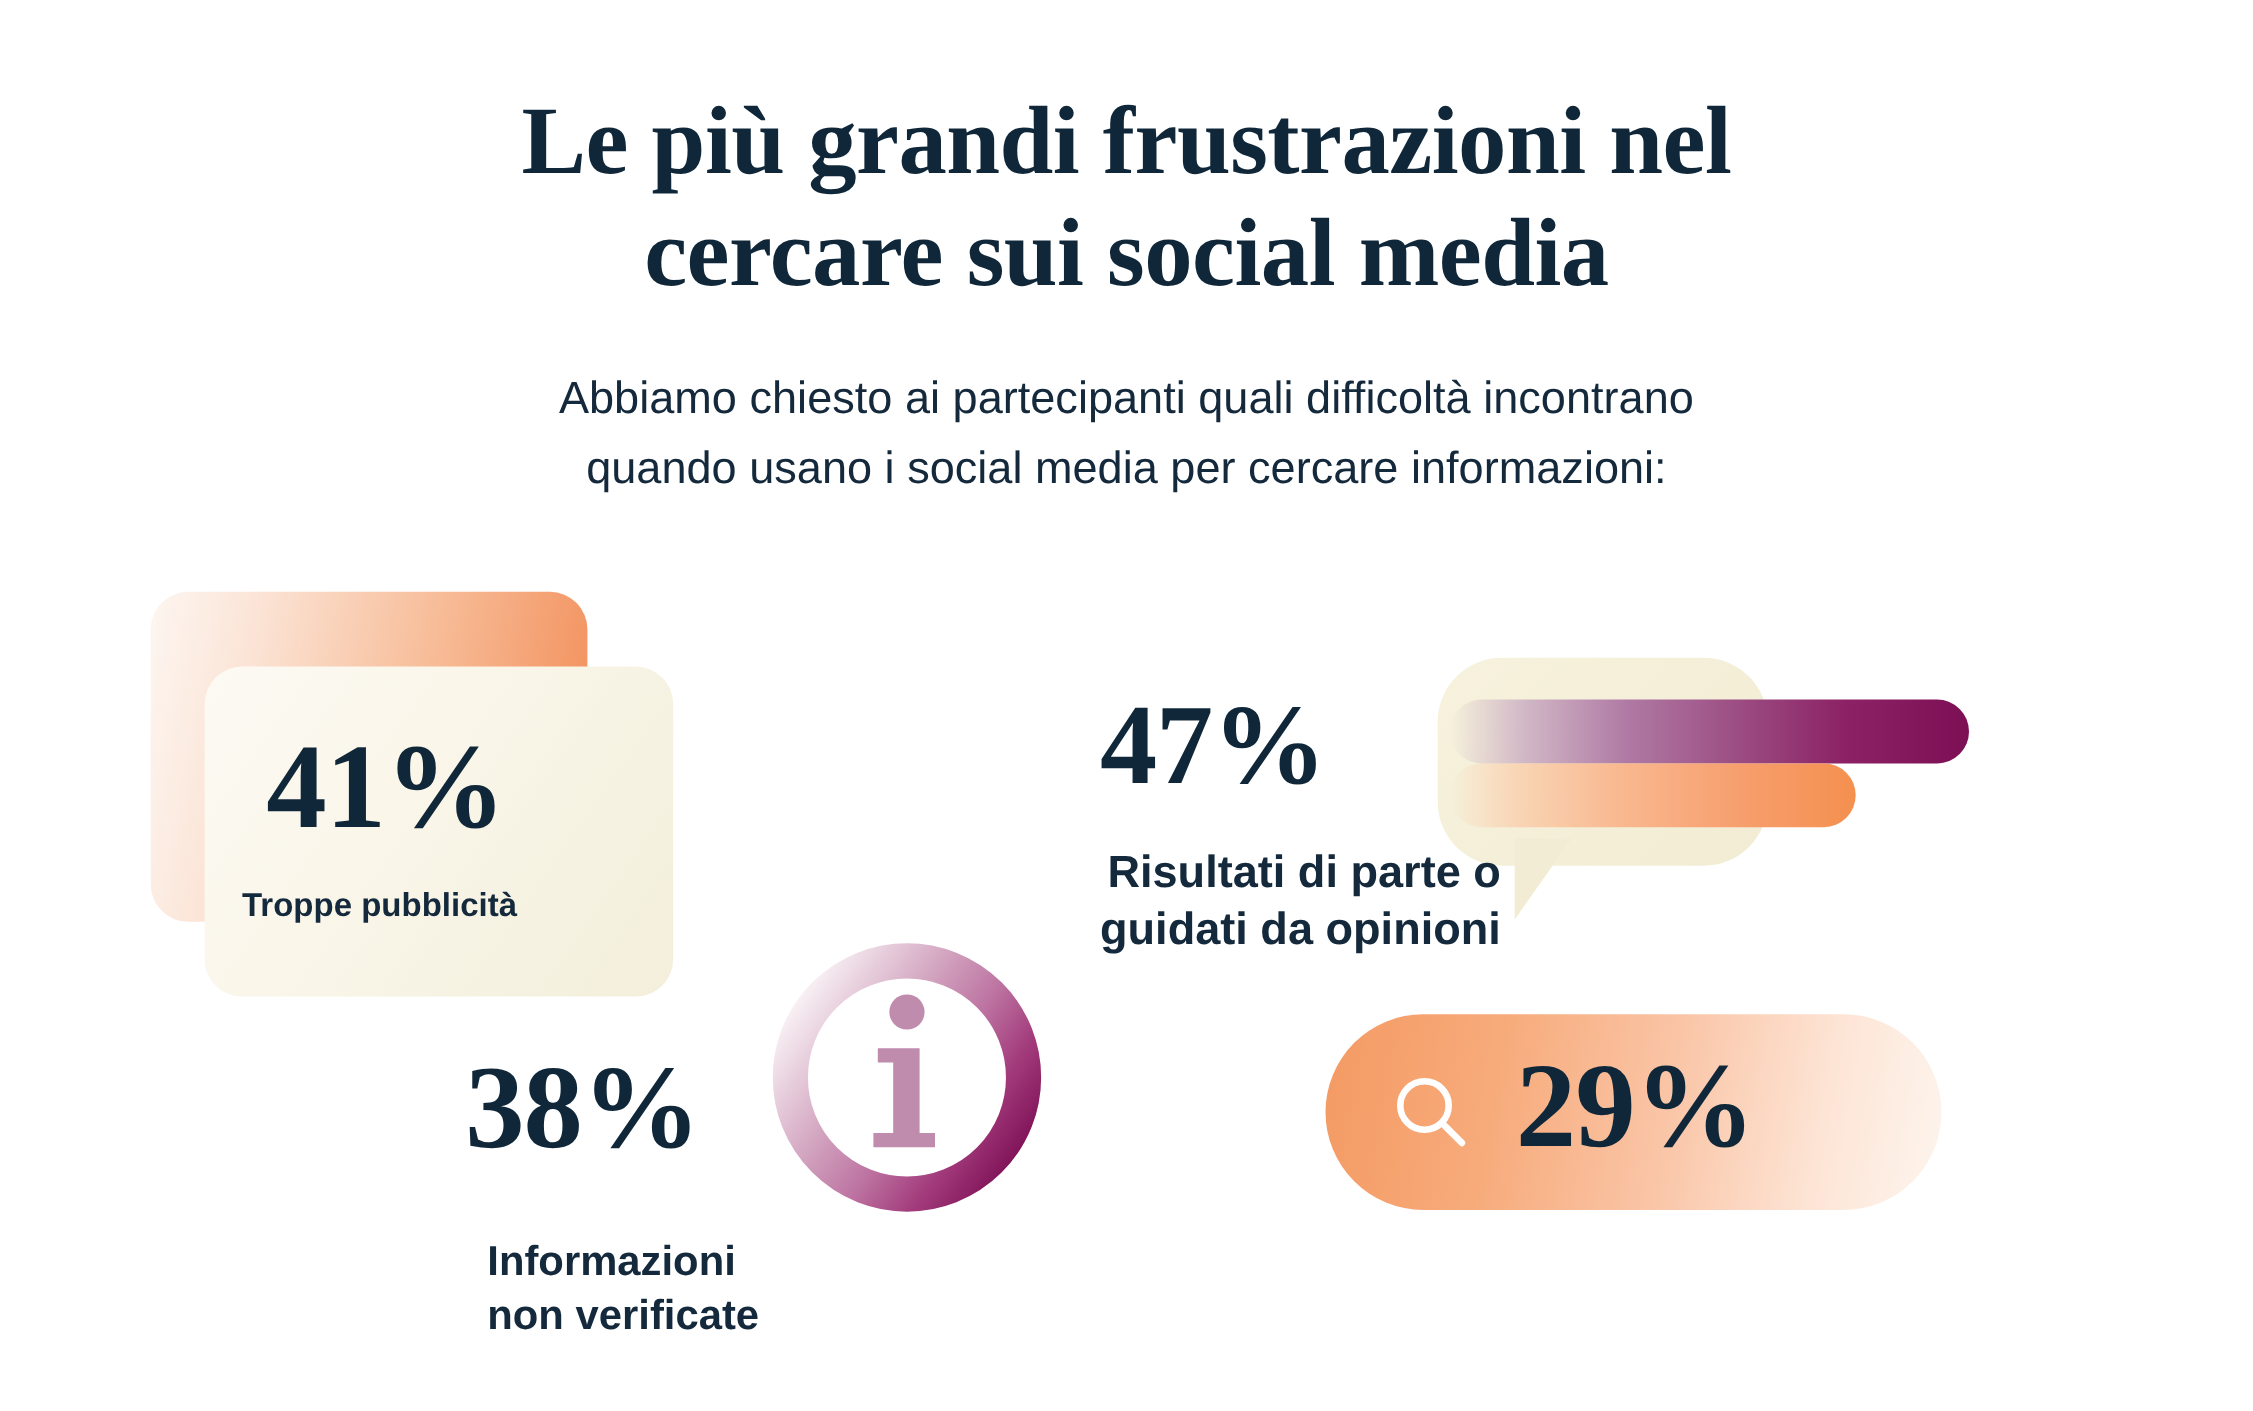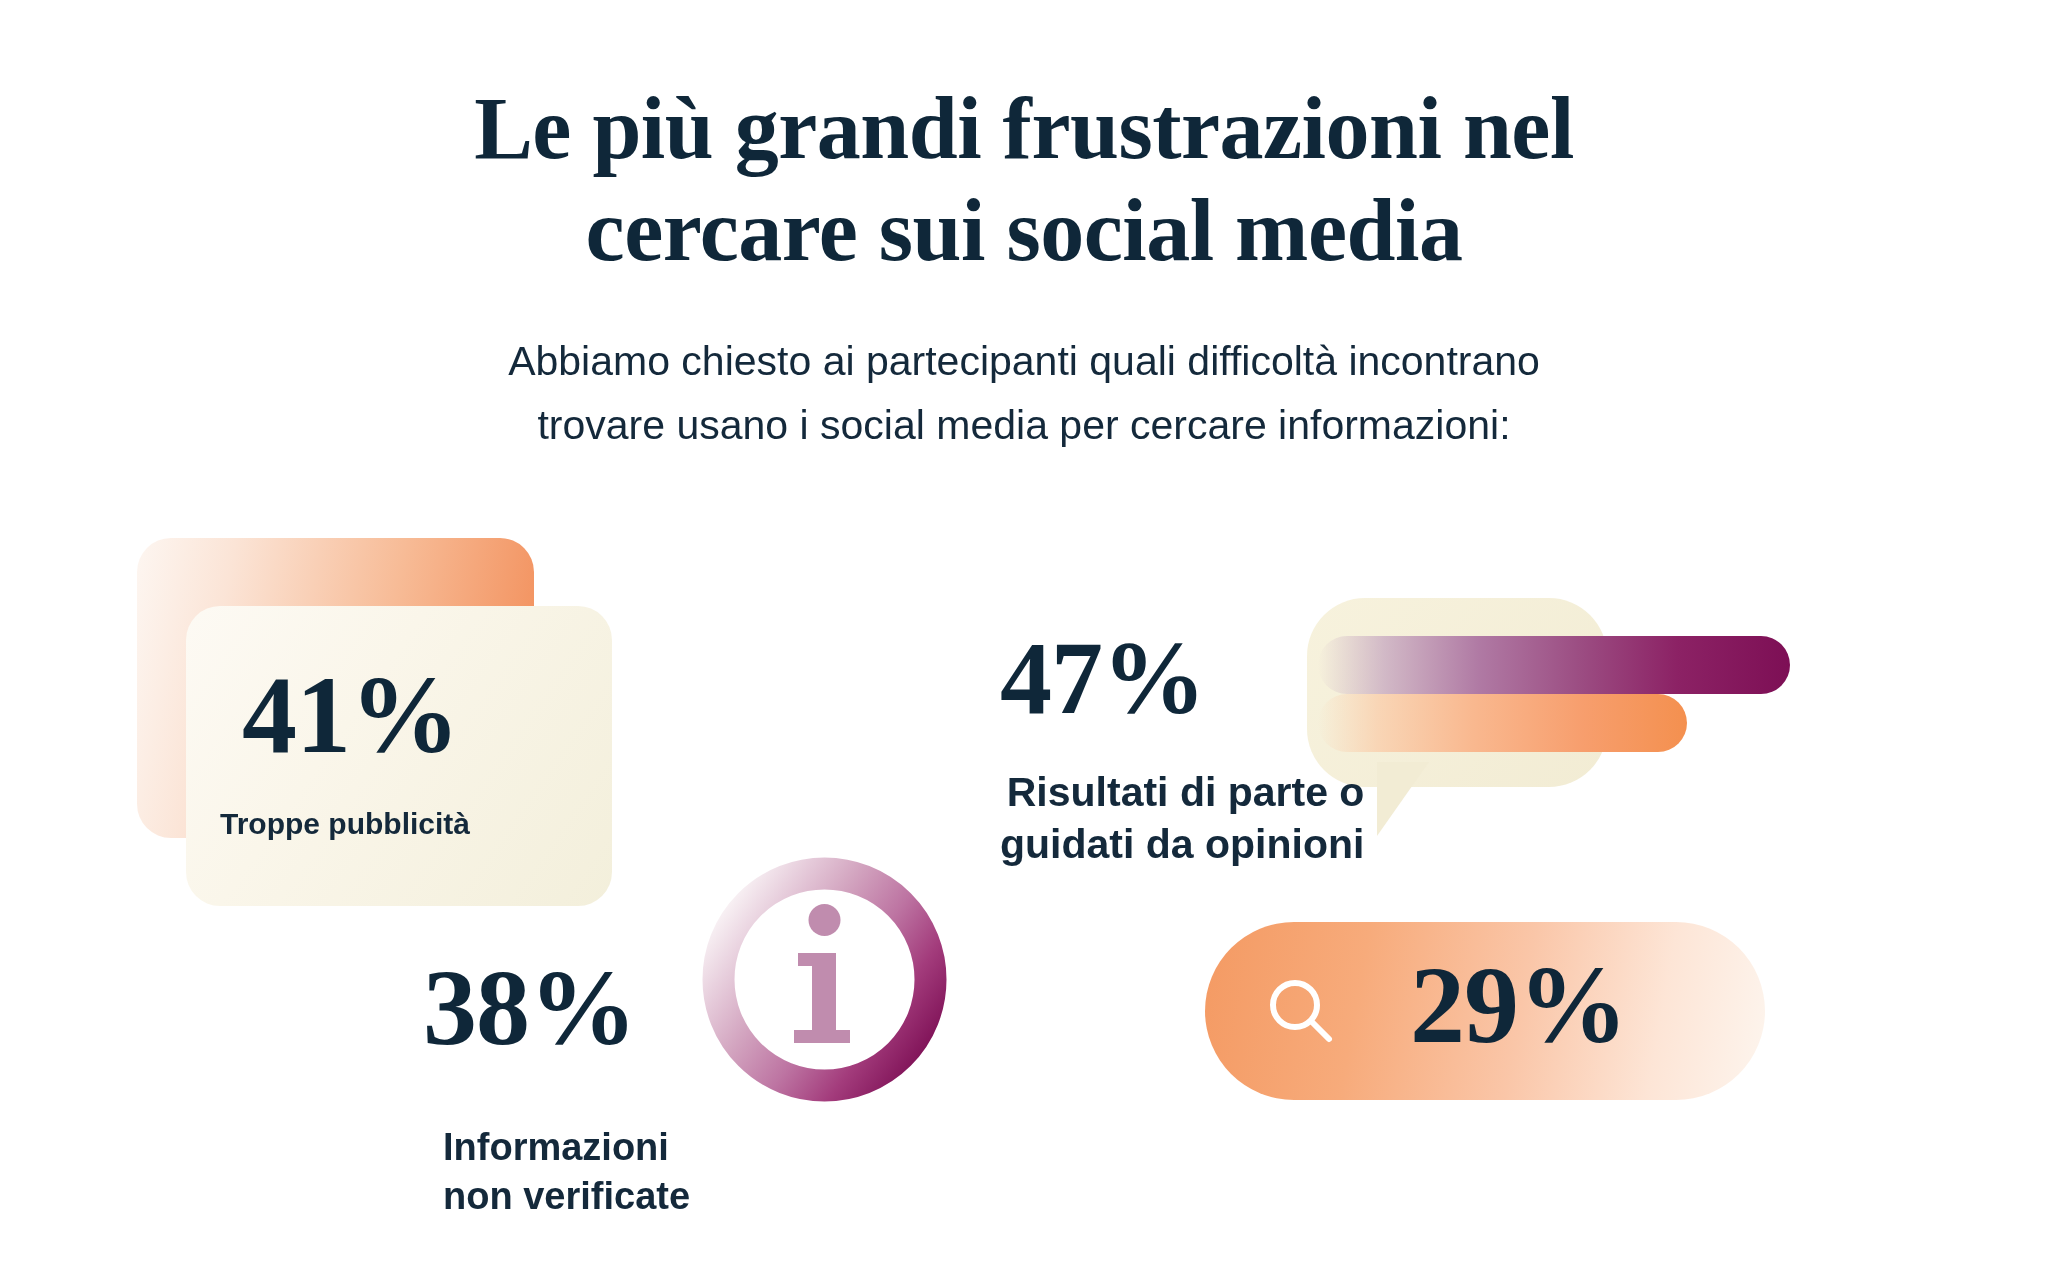--- a/index.html
+++ b/index.html
@@ -207,39 +207,38 @@
     left: 1265px;
     top: 975px;
     width: 74px;
     height: 74px;
   }
   .stat29-pct {
     position: absolute;
     left: 1378px;
     top: 950px;
     font-size: 110px;
-    margin-left: 32px;
   }
   .stat29-cap {
     position: absolute;
     left: 1206px;
     top: 1127px;
     font-size: 41px;
   }
 </style>
 </head>
 <body>
 
 <div id="stage">
 
   <div class="title">Le più grandi frustrazioni nel
 cercare sui social media</div>
 
   <div class="subtitle">Abbiamo chiesto ai partecipanti quali difficoltà incontrano
-trovare usano i social media per cercare informazioni:</div>
+quando usano i social media per cercare informazioni:</div>
 
   <div class="card-back"></div>
   <div class="card-front"></div>
   <div class="pct stat41-pct">41%</div>
   <div class="cap stat41-cap">Troppe pubblicità</div>
 
   <div class="bubble"></div>
   <div class="bubble-tail"></div>
   <div class="bar-purple"></div>
   <div class="bar-orange"></div>

